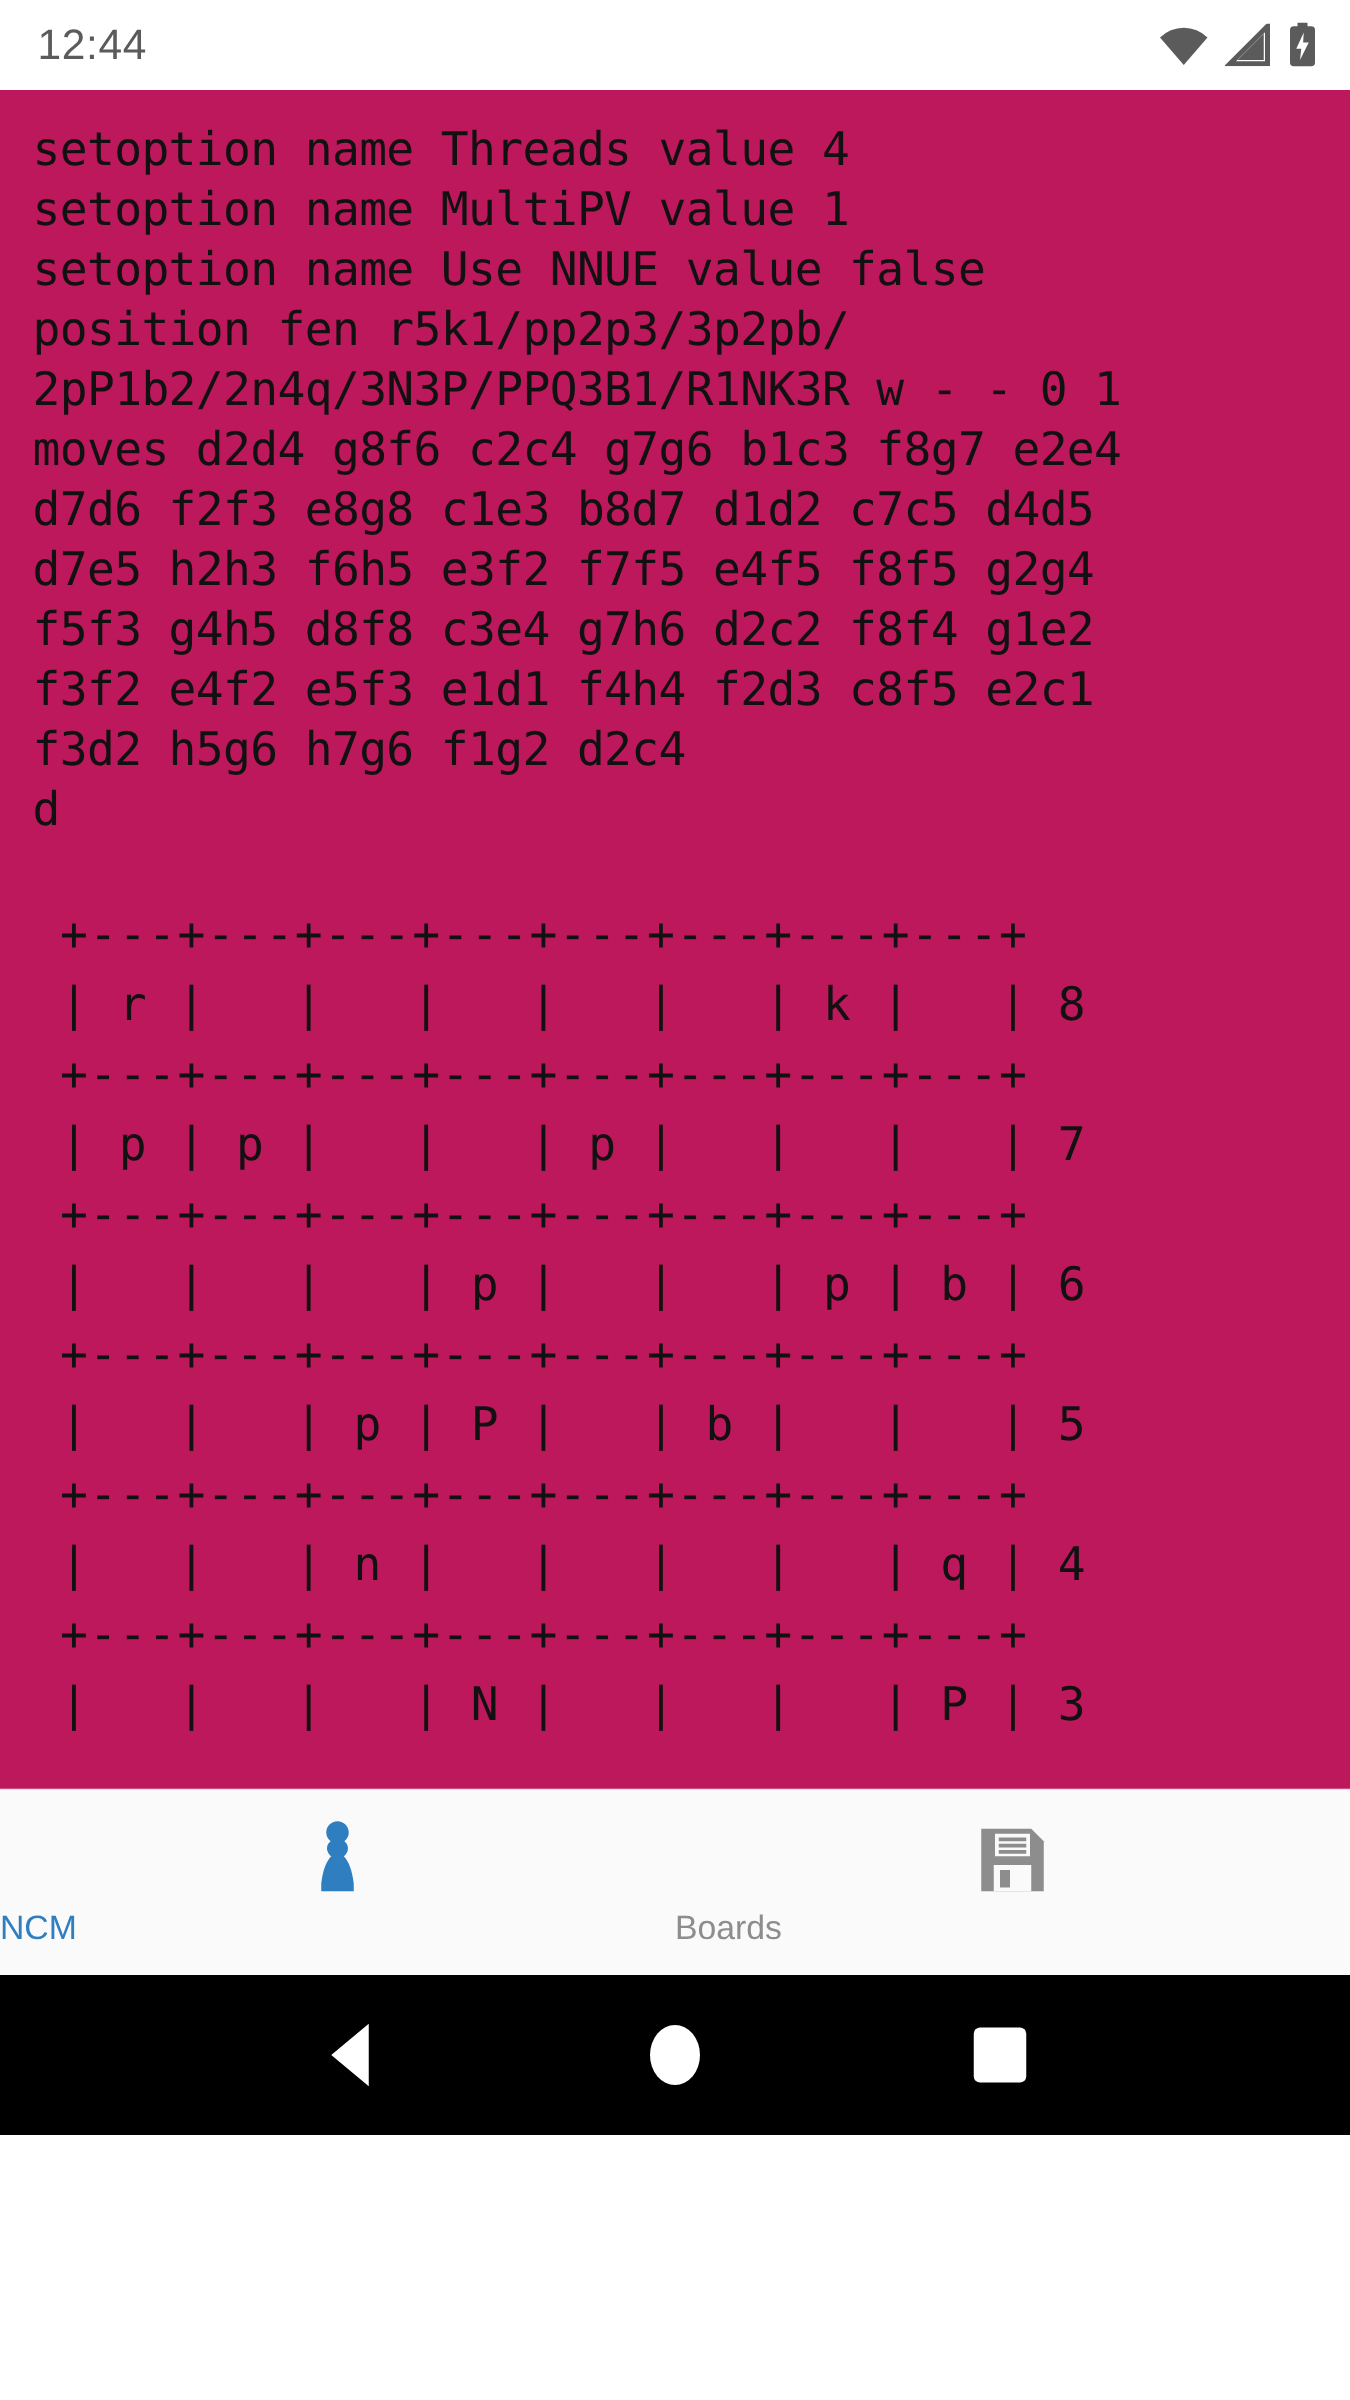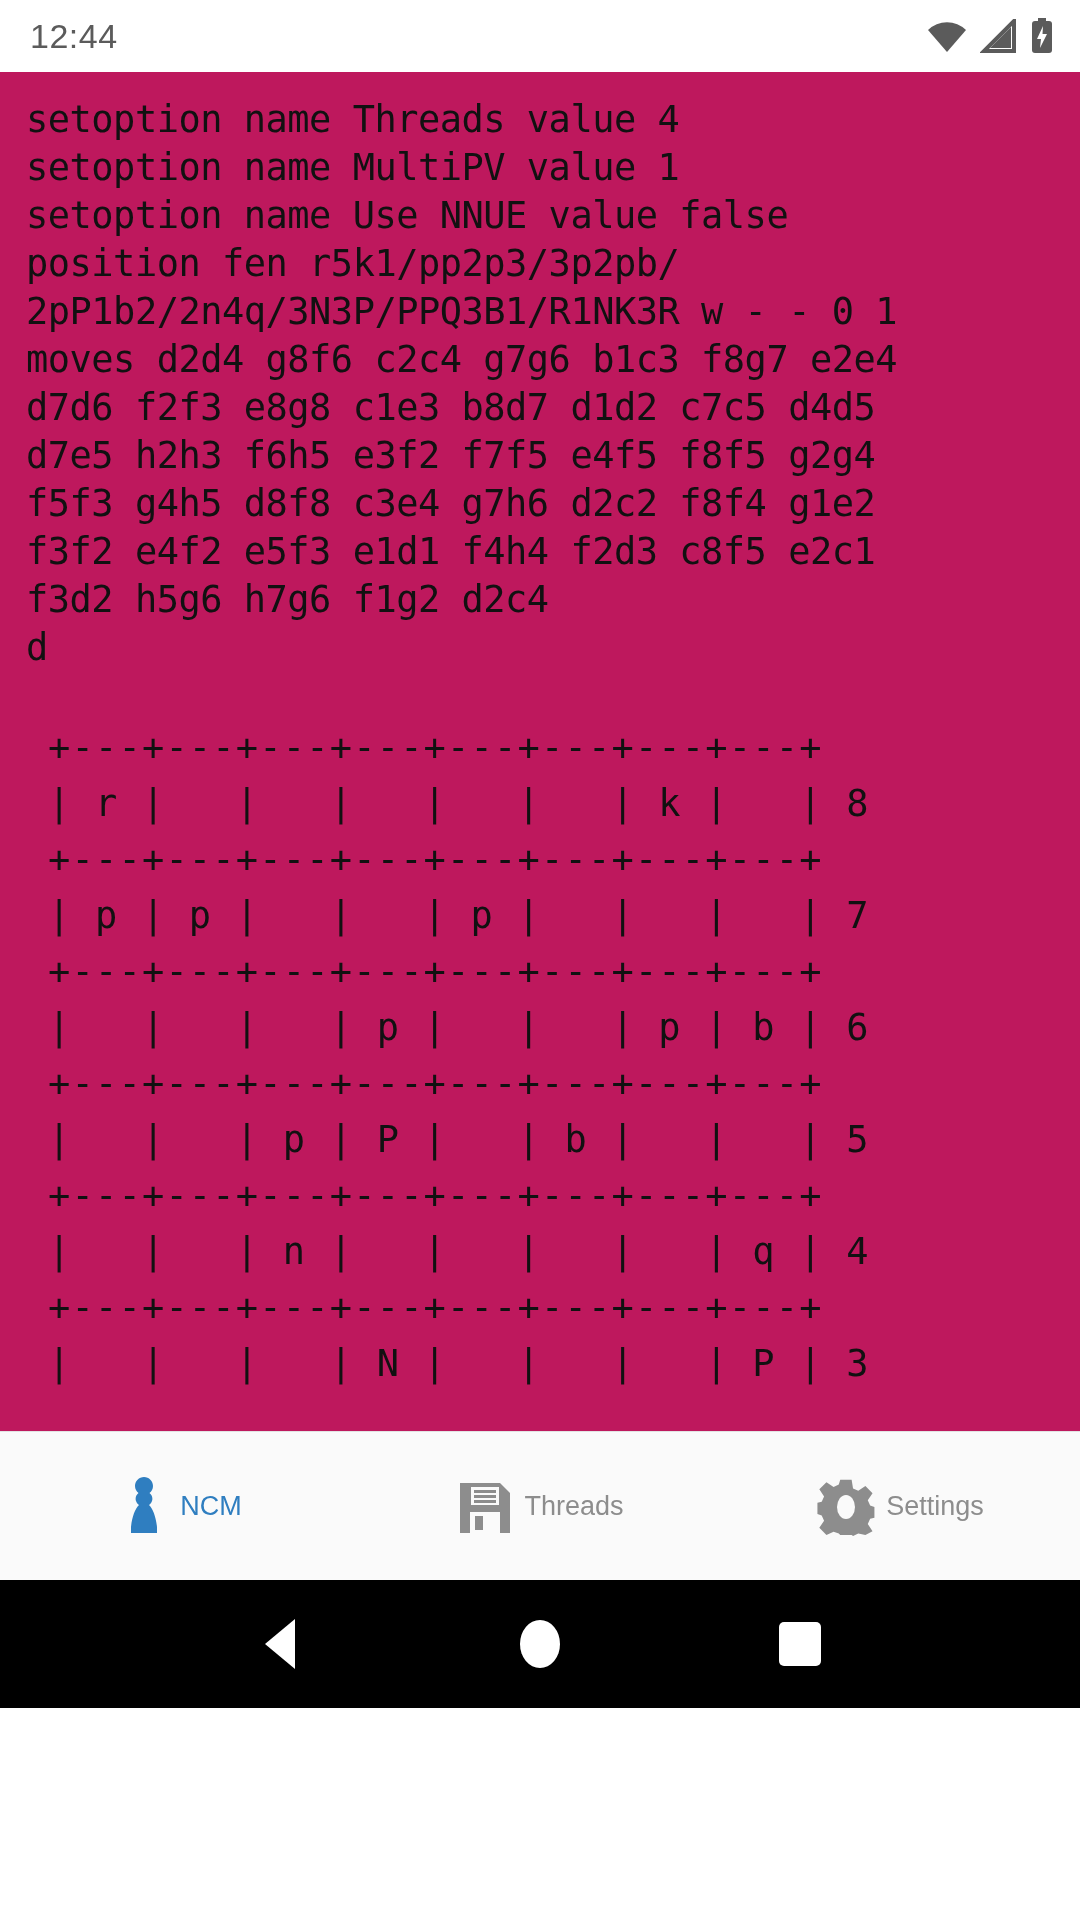--- a/index.html
+++ b/index.html
@@ -115,22 +115,21 @@
     flex: 0 0 148px;
     height: 148px;
     background: #fafafa;
     border-top: 1px solid #e3e3e3;
     display: flex;
     align-items: stretch;
   }
   .tab {
     flex: 1 1 33.33%;
     display: flex;
-    flex-direction: row;
-    align-items: center;
+    flex-direction: column;
     justify-content: center;
     gap: 10px;
   }
   .tab-icon {
     height: 62px;
     display: flex;
     align-items: flex-end;
     justify-content: center;
   }
   .tab-icon svg { display: block; }
@@ -249,30 +248,21 @@
         <svg width="58" height="58" viewBox="0 0 58 58">
           <path d="M4 4 L44 4 L54 14 L54 54 L4 54 Z" fill="#8d8d8d"></path>
           <rect x="15" y="8" width="28" height="18" fill="#fafafa"></rect>
           <rect x="18" y="11" width="22" height="3" fill="#8d8d8d"></rect>
           <rect x="18" y="16" width="22" height="3" fill="#8d8d8d"></rect>
           <rect x="18" y="21" width="22" height="3" fill="#8d8d8d"></rect>
           <rect x="14" y="33" width="30" height="21" fill="#fafafa"></rect>
           <rect x="19" y="37" width="8" height="14" fill="#8d8d8d"></rect>
         </svg>
       </div>
-      <div class="tab-label">Threads</div>
-    </div>
-    <div class="tab">
-      <div class="tab-icon">
-        <svg width="60" height="60" viewBox="0 0 60 60">
-          <path d="M24 2 L36 2 L37.5 11 L43 13.5 L50.5 8.5 L58 16 L53 23.5 L55.5 29 L60 30.5 L60 42 L55.5 43 L53 48.5 L58 56 L50.5 60 L43 58.5 L37.5 61 L36 60 L24 60 L22.5 58.5 L17 56.5 L9.5 60 L2 52.5 L7 45 L4.5 39.5 L0 38 L0 26 L4.5 25 L7 19.5 L2 12 L9.5 4.5 L17 9.5 L22.5 7 Z" fill="#8d8d8d" transform="scale(0.95) translate(1.5,1)"></path>
-          <ellipse cx="30" cy="30" rx="9" ry="12" fill="#fafafa"></ellipse>
-        </svg>
-      </div>
-      <div class="tab-label">Settings</div>
+      <div class="tab-label">Boards</div>
     </div>
   </div>
 
   <div class="nav-bar">
     <div class="nav-btn">
       <span class="nav-back"></span>
     </div>
     <div class="nav-btn">
       <span class="nav-home"></span>
     </div>

